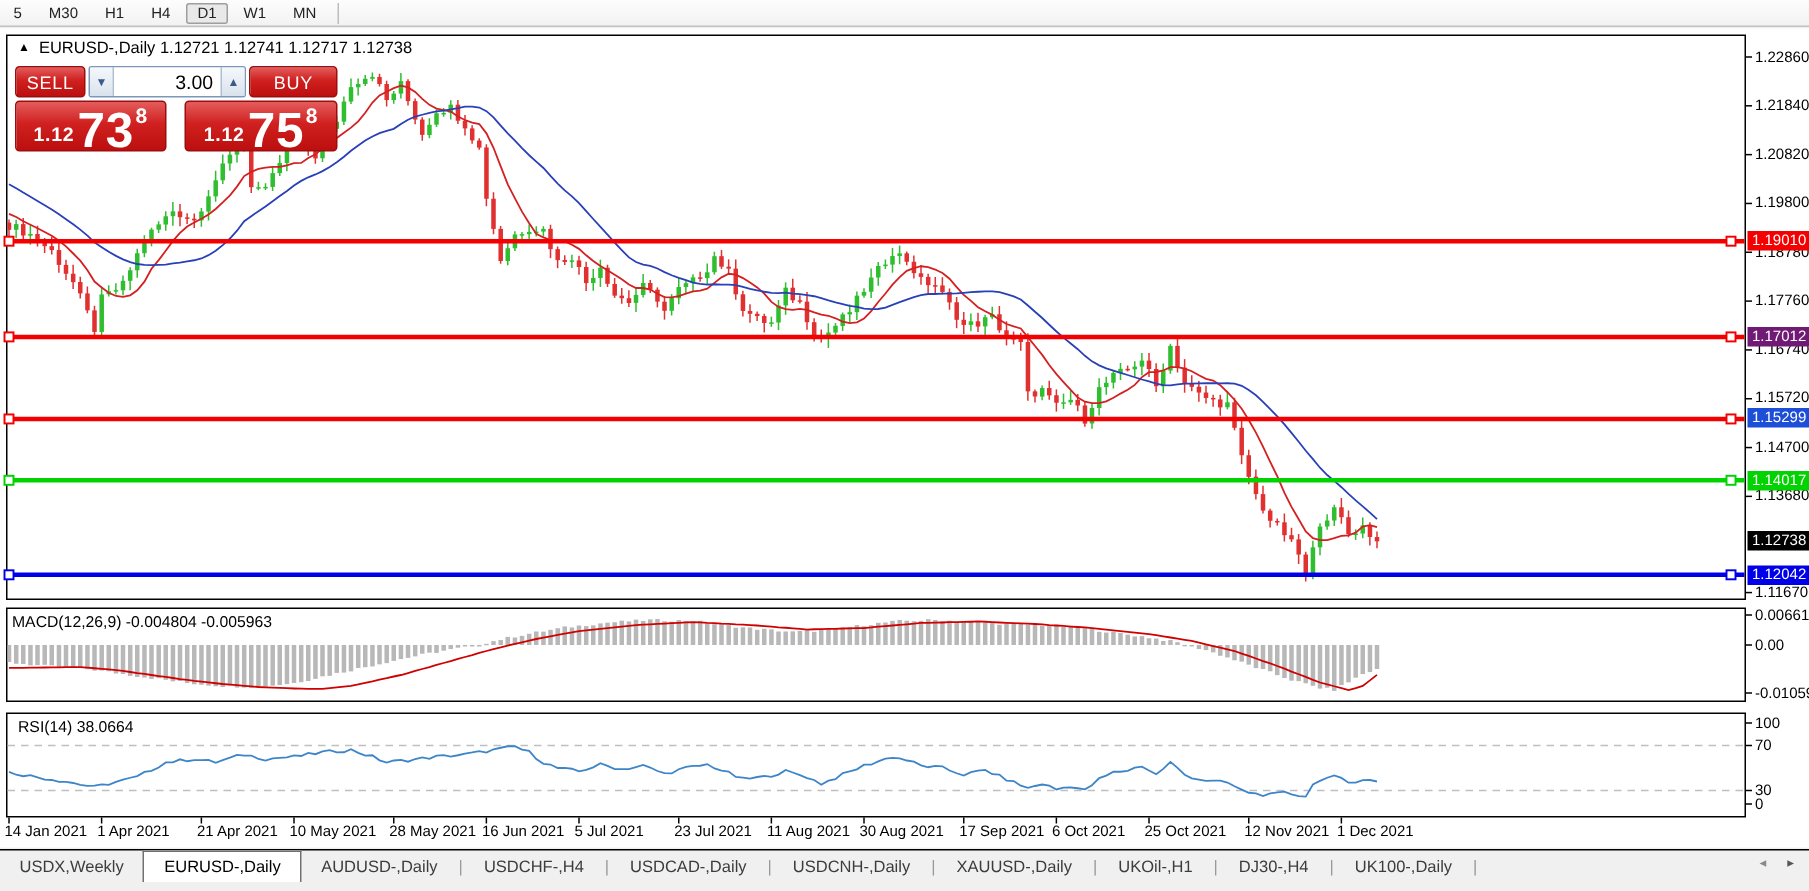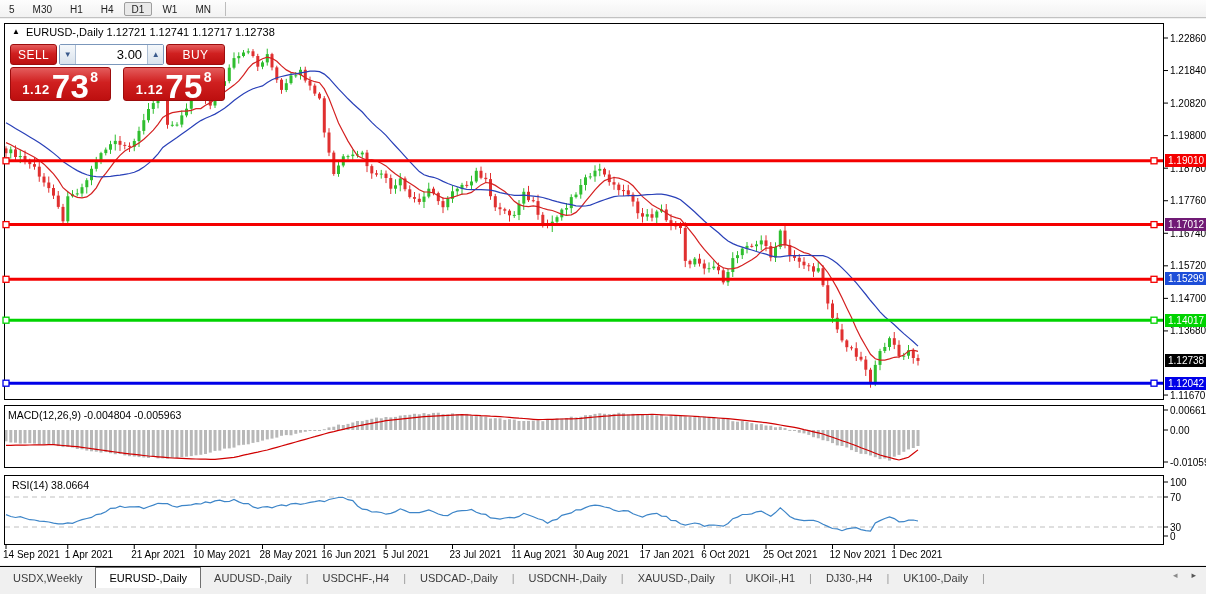--- a/index.html
+++ b/index.html
@@ -798,31 +798,31 @@
       <div class="axlabel" style="top: 521.5px;">30</div>
       <div class="axlabel" style="top: 530.5px;">0</div>
       <div class="badge" style="top: 154.346px; background: rgb(244, 0, 0);">1.19010</div>
       <div class="badge" style="top: 218.099px; background: #701a75;">1.17012</div>
       <div class="badge" style="top: 272px; background: #1d4ed8;">1.15299</div>
       <div class="badge" style="top: 313.663px; background: rgb(0, 211, 0);">1.14017</div>
       <div class="badge" style="top: 376.682px; background: rgb(0, 0, 232);">1.12042</div>
       <div class="badge" style="top: 354.474px; background: rgb(0, 0, 0);">1.12738</div>
     </div>
   <div id="date-axis">
-      <div class="datelabel" style="left: 3px;">14 Sep 2021</div>
+      <div class="datelabel" style="left: 3px;">14 Jan 2021</div>
       <div class="datelabel" style="left: 64.75px;">1 Apr 2021</div>
       <div class="datelabel" style="left: 131.25px;">21 Apr 2021</div>
       <div class="datelabel" style="left: 193px;">10 May 2021</div>
       <div class="datelabel" style="left: 259.5px;">28 May 2021</div>
       <div class="datelabel" style="left: 321.25px;">16 Jun 2021</div>
       <div class="datelabel" style="left: 383px; text-align: right;">5 Jul 2021</div>
       <div class="datelabel" style="left: 449.5px;">23 Jul 2021</div>
       <div class="datelabel" style="left: 511.25px;">11 Aug 2021</div>
       <div class="datelabel" style="left: 573px;">30 Aug 2021</div>
-      <div class="datelabel" style="left: 639.5px;">17 Jan 2021</div>
+      <div class="datelabel" style="left: 639.5px;">17 Sep 2021</div>
       <div class="datelabel" style="left: 701.25px;">6 Oct 2021</div>
       <div class="datelabel" style="left: 763px;">25 Oct 2021</div>
       <div class="datelabel" style="left: 829.5px;">12 Nov 2021</div>
       <div class="datelabel" style="left: 891.25px;">1 Dec 2021</div>
     </div>
 
   <div id="tabbar">
       <div class="tab">USDX,Weekly</div>
       <div class="tab active">EURUSD-,Daily</div>
       <div class="tab">AUDUSD-,Daily</div>

